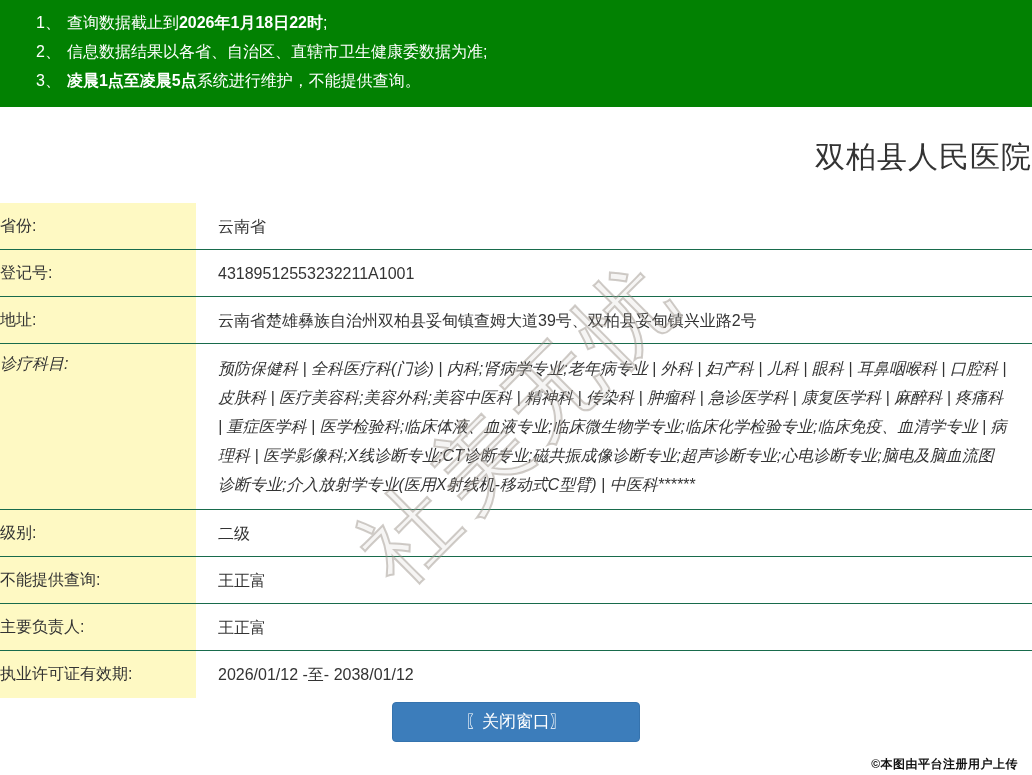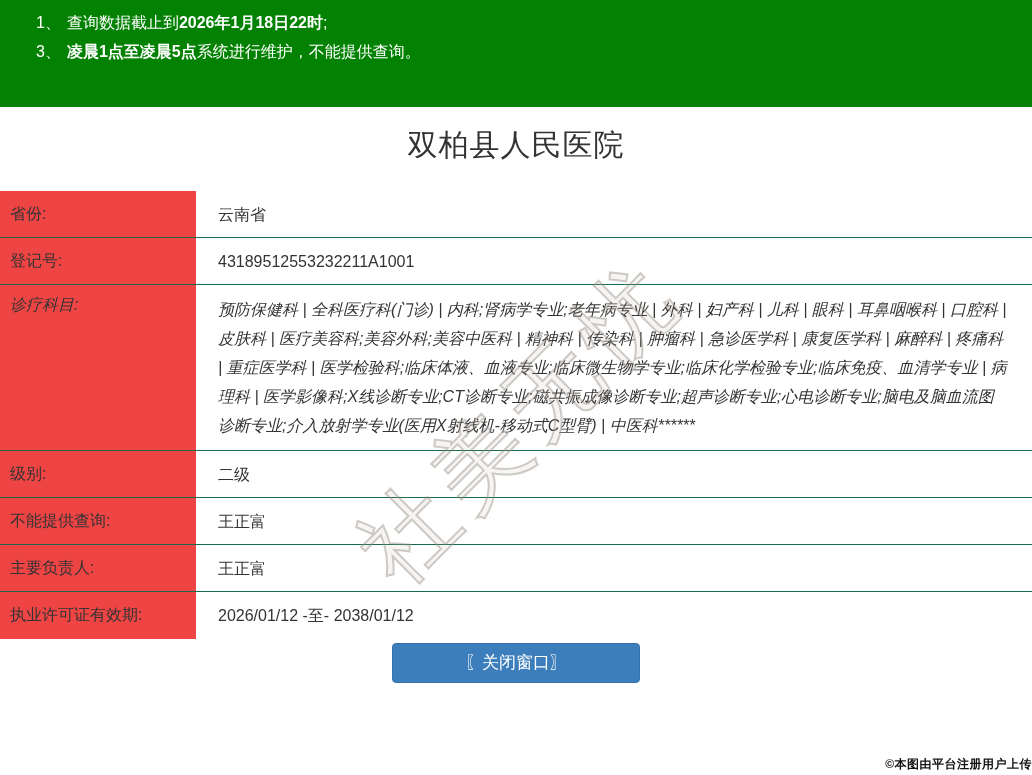--- a/index.html
+++ b/index.html
@@ -20,21 +20,21 @@
     padding: 8px 20px 0 36px;
   }
   .banner .note {
     font-size: 16px;
     line-height: 29px;
     white-space: nowrap;
   }
   .banner .note .num { margin-right: 6px; }
   .banner .note .b { font-weight: 700; }
   
-  .title-wrap { text-align: center; padding-top: 16px; }
+  .title-wrap { text-align: right; padding-top: 28px; }
   .page-title {
     display: inline-block;
     font-size: 30px;
     line-height: 44px;
     font-weight: 500;
     color: #333333;
     letter-spacing: 1px;
   }
   
   .info-table { margin-top: 24px; width: 100%; }
@@ -42,24 +42,23 @@
     display: flex;
     align-items: center;
     min-height: 47px;
     border-bottom: 1.5px solid #186b4c;
   }
   .row:last-child { border-bottom: none; }
   .row .label {
     width: 196px;
     flex: 0 0 196px;
     align-self: stretch;
-    background: #ef4444;
+    background: #fef9c3;
     display: flex;
     align-items: center;
-    padding-left: 10px;
     font-size: 16px;
     color: #333333;
   }
   .row .value {
     flex: 1;
     padding: 0 24px 0 22px;
     font-size: 16px;
     color: #333333;
     line-height: 29px;
   }
@@ -95,53 +94,60 @@
     letter-spacing: 10px;
     font-weight: 400;
     color: rgba(170, 160, 150, 0.10);
     -webkit-text-stroke: 2px rgba(150, 142, 132, 0.45);
     pointer-events: none;
     white-space: nowrap;
   }
   
   .credit {
     position: absolute;
-    right: 0;
+    right: 14px;
     bottom: 2px;
     font-size: 12px;
     font-weight: 700;
     color: #111111;
     text-shadow: -1px -1px 0 #fff, 1px -1px 0 #fff, -1px 1px 0 #fff, 1px 1px 0 #fff;
     letter-spacing: 0.5px;
   }
 </style>
 </head>
 <body>
 
 <div class="banner">
   <div class="note">
     <span class="num">1、</span><span>查询数据截止到</span><span class="b">2026年1月18日22时</span><span>;</span>
+  </div>
+  <div class="note">
+    <span class="num">2、</span><span>信息数据结果以各省、自治区、直辖市卫生健康委数据为准;</span><span class="b"></span><span></span>
   </div>
   <div class="note">
     <span class="num">3、</span><span></span><span class="b">凌晨1点至凌晨5点</span><span>系统进行维护，不能提供查询。</span>
   </div>
 </div>
 
 <div class="title-wrap">
   <h1 class="page-title">双柏县人民医院</h1>
 </div>
 
 <div class="info-table">
   <div class="row">
     <div class="label">省份:</div>
     <div class="value">云南省</div>
   </div>
   <div class="row">
     <div class="label">登记号:</div>
     <div class="value">43189512553232211A1001</div>
+  </div>
+  <div class="row">
+    <div class="label">地址:</div>
+    <div class="value">云南省楚雄彝族自治州双柏县妥甸镇查姆大道39号、双柏县妥甸镇兴业路2号</div>
   </div>
   <div class="row tall">
     <div class="label">诊疗科目:</div>
     <div class="value">预防保健科 | 全科医疗科(门诊) | 内科;肾病学专业;老年病专业 | 外科 | 妇产科 | 儿科 | 眼科 | 耳鼻咽喉科 | 口腔科 | 皮肤科 | 医疗美容科;美容外科;美容中医科 | 精神科 | 传染科 | 肿瘤科 | 急诊医学科 | 康复医学科 | 麻醉科 | 疼痛科 | 重症医学科 | 医学检验科;临床体液、血液专业;临床微生物学专业;临床化学检验专业;临床免疫、血清学专业 | 病理科 | 医学影像科;X线诊断专业;CT诊断专业;磁共振成像诊断专业;超声诊断专业;心电诊断专业;脑电及脑血流图诊断专业;介入放射学专业(医用X射线机-移动式C型臂) | 中医科******</div>
   </div>
   <div class="row">
     <div class="label">级别:</div>
     <div class="value">二级</div>
   </div>
   <div class="row">

